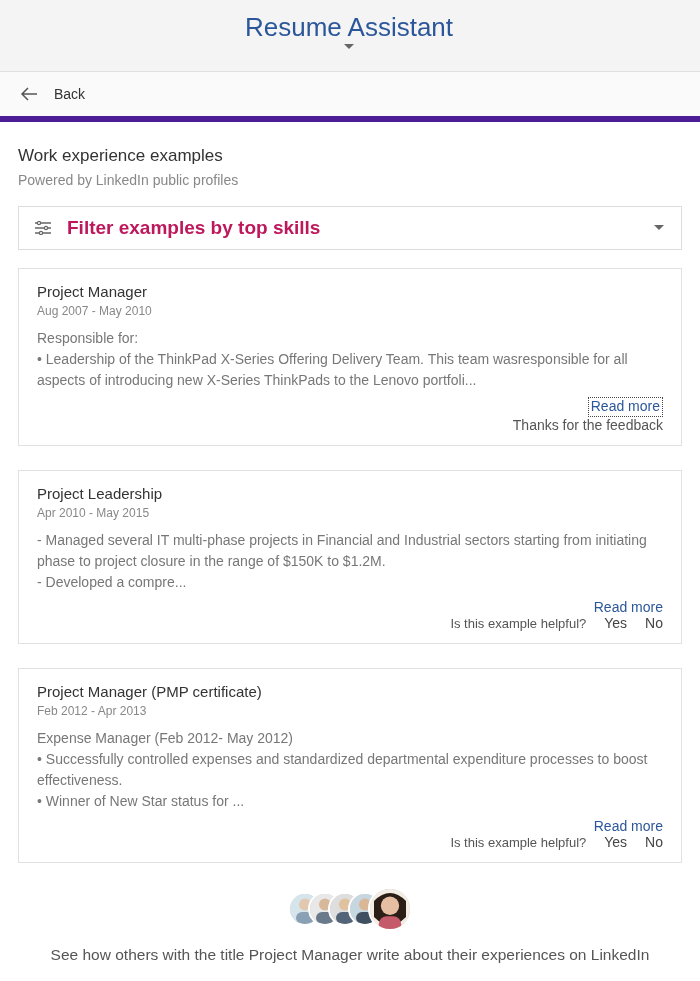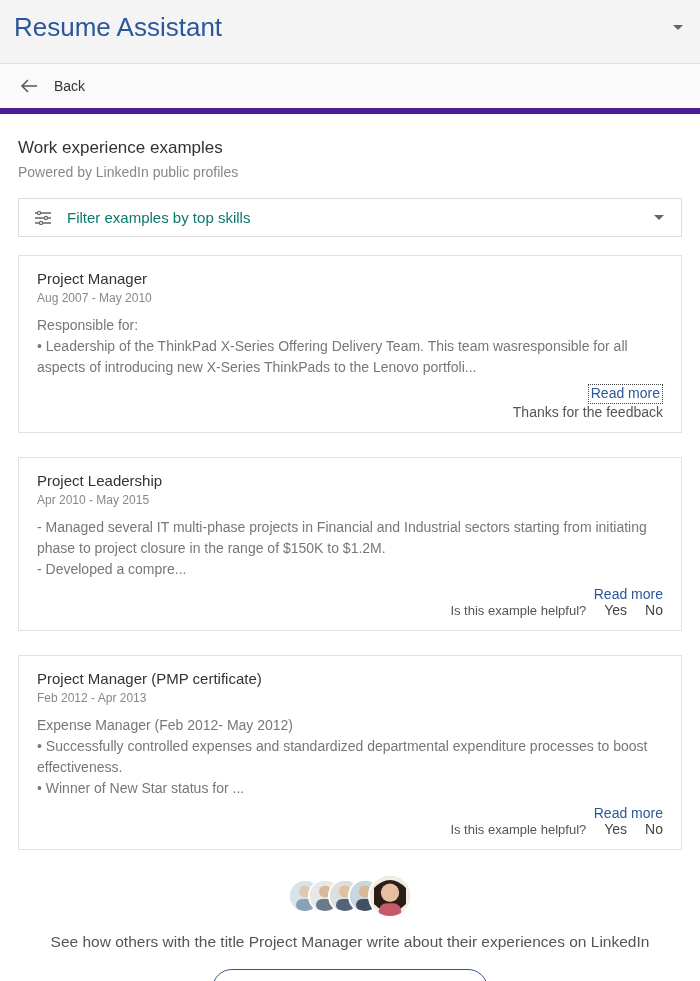--- a/index.html
+++ b/index.html
@@ -9,20 +9,21 @@
       width: 700px;
       height: 981px;
       overflow: hidden;
     }
     .pane-header {
       display: flex;
       align-items: center;
       justify-content: space-between;
       padding: 12px 16px 20px 14px;
       background: #f4f4f4;
+      flex-direction: column;
     }
     .pane-title {
       color: #2b579a;
       font-size: 26px;
       font-weight: 400;
     }
     .pane-header-right { display: flex; align-items: center; gap: 24px; }
     .chevron-down-icon svg path { fill: #666; }
     .back-bar {
       display: flex;
@@ -52,21 +53,21 @@
     }
     .filter-bar {
       border: 1px solid #ddd;
       display: flex;
       align-items: center;
       padding: 10px 16px;
       gap: 16px;
       margin-bottom: 18px;
       cursor: pointer;
     }
-    .filter-bar .filter-label { flex: 1; font-size: 15px; color: #0f766e; }
+    .filter-bar .filter-label { flex: 1; font-size: 19px; color: #be185d; font-weight: bold; }
     .card {
       border: 1px solid #e1e1e1;
       padding: 14px 18px 12px 18px;
       margin-bottom: 24px;
     }
     .card .role-title { font-size: 15px; color: #333; margin-bottom: 4px; }
     .card .date-range { font-size: 12px; color: #888; margin-bottom: 10px; }
     .card .body-text { font-size: 14px; color: #777; line-height: 1.5; margin-bottom: 6px; white-space: pre-line;}
     .card .read-more {
       color: #2b579a;

